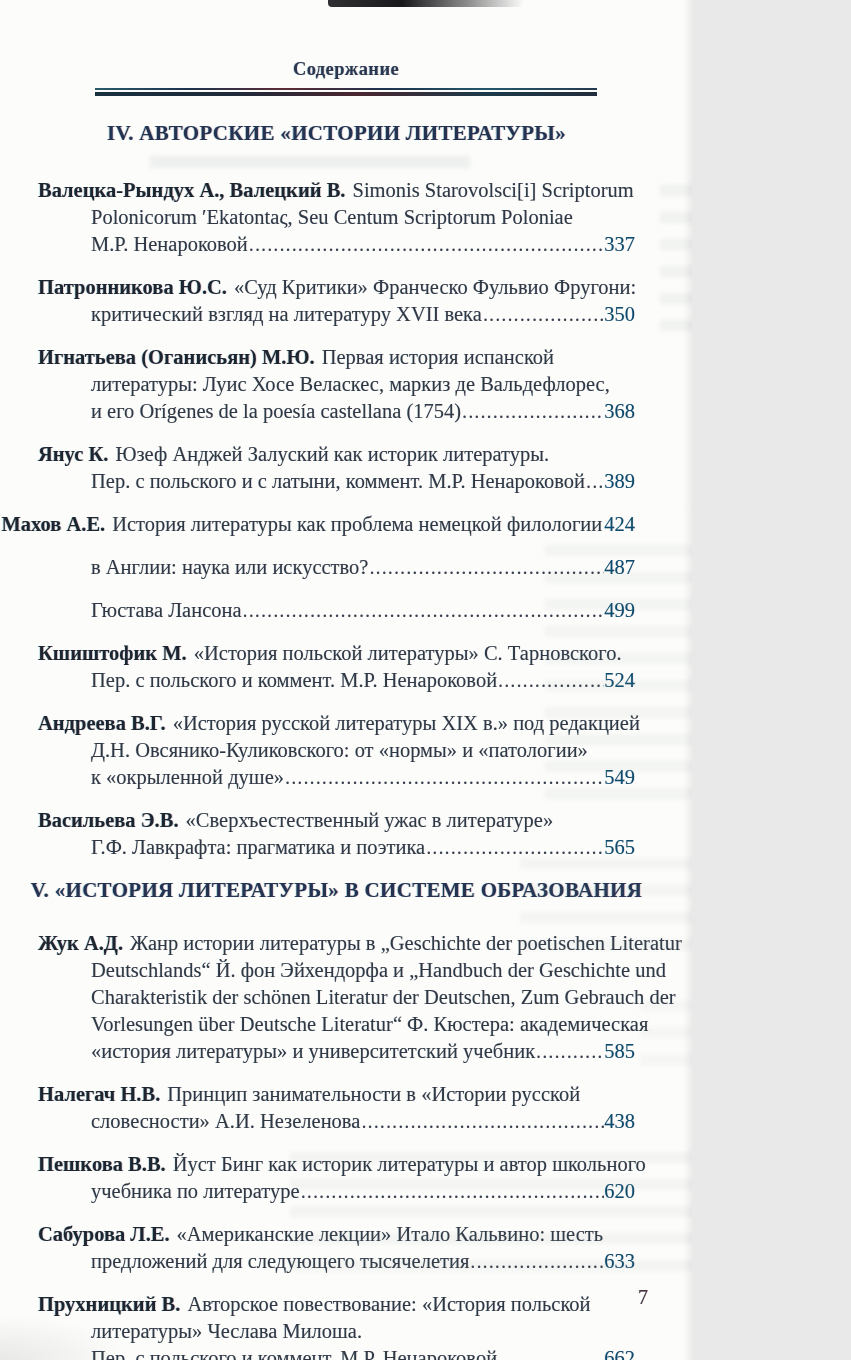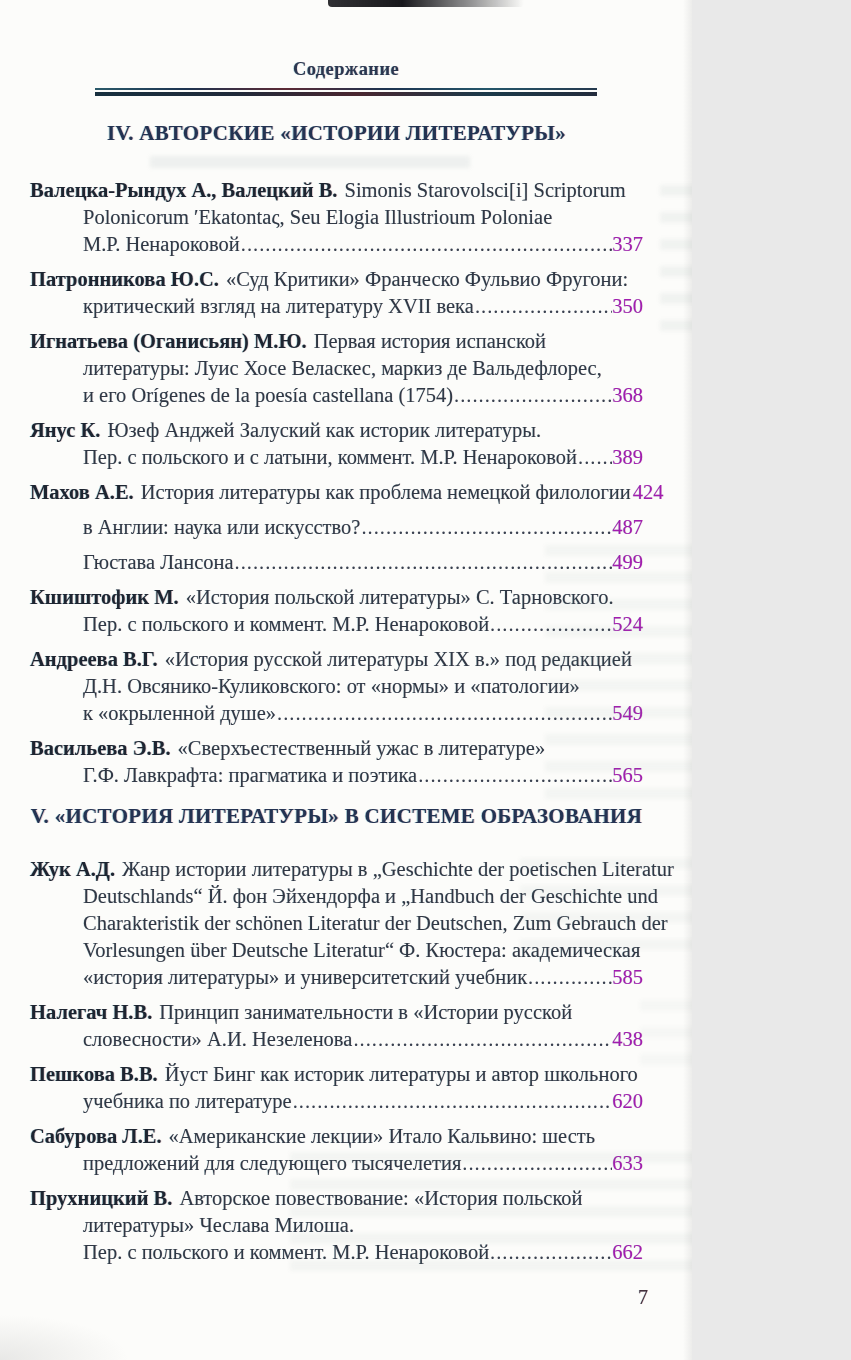--- a/index.html
+++ b/index.html
@@ -27,31 +27,31 @@
   .rule-top{height:2px;background:linear-gradient(90deg,#2a5a6a,#1d3350 18%,#5c2a35 38%,#1d3350 58%,#24566a 78%,#25394e);}
   .rule-bot{height:4px;margin-top:2px;background:linear-gradient(90deg,#17303f,#202a3a 28%,#4a2630 52%,#1b3a4a 78%,#232c3c);}
   
   #toc{margin-top:24px;padding:0 41px 0 22px;}
   .sec-head{
     text-align:center;font-weight:bold;font-size:21px;line-height:27px;
     color:#243352;margin:14px 0 26px;letter-spacing:.3px;
     text-shadow:.8px 0 rgba(150,40,60,.25),-.8px 0 rgba(0,130,150,.3);
   }
   .sec-head:first-child{margin-top:0;margin-bottom:30px;}
-  .entry{margin:8px;}
+  .entry{margin:16px;}
   .line{font-size:20.5px;line-height:27px;white-space:nowrap;}
   .cont{margin-left:53px;}
-  .flexline{display:flex;align-items:baseline;}
+  .flexline{display:flex;align-items:baseline;justify-content:flex-end;}
   .author{
     font-weight:bold;color:#1d2531;margin-right:7px;
     text-shadow:.7px 0 rgba(150,40,60,.22),-.7px 0 rgba(0,130,150,.28);
   }
   .t{color:#303845;text-shadow:.5px 0 rgba(150,60,80,.16),-.5px 0 rgba(0,120,140,.2);}
   .dots{flex:1 1 auto;min-width:0;overflow:hidden;white-space:nowrap;letter-spacing:1px;color:#3a4150;padding:0 1px;}
-  .pg{flex:0 0 auto;color:#a21caf;text-shadow:.5px 0 rgba(150,60,80,.18),-.5px 0 rgba(0,120,140,.2);}
+  .pg{flex:0 0 auto;color:#0c4a6e;text-shadow:.5px 0 rgba(150,60,80,.18),-.5px 0 rgba(0,120,140,.2);}
   
   .folio{
     position:absolute;right:44px;top:1286px;
     font-size:20px;color:#43313d;
     text-shadow:.6px 0 rgba(150,40,60,.3),-.6px 0 rgba(0,110,140,.25);
   }
   
   .artifact{position:absolute;pointer-events:none;}
   .smudge-top{
     left:328px;top:0;width:196px;height:7px;
@@ -92,21 +92,21 @@
   <div class="running-head">Содержание</div>
   <div class="rules">
     <div class="rule-top"></div>
     <div class="rule-bot"></div>
   </div>
 
   <div id="toc">
       <div class="sec-head">IV. АВТОРСКИЕ «ИСТОРИИ ЛИТЕРАТУРЫ»</div>
       <div class="entry">
         <div class="line"><span class="author">Валецка-Рындух А., Валецкий В.</span><span class="t">Simonis Starovolsci[i] Scriptorum</span></div>
-        <div class="line cont"><span class="t">Polonicorum ʹEkatontaς, Seu Elogia Illustrioum Poloniae</span></div>
+        <div class="line cont"><span class="t">Polonicorum ʹEkatontaς, Seu Centum Scriptorum Poloniae</span></div>
         <div class="line cont flexline">
           <span class="t">М.Р. Ненароковой</span>
           <span class="dots" aria-hidden="true">....................................................................................................................................................................................</span>
           <span class="pg">337</span>
         </div>
       </div>
       <div class="entry">
         <div class="line"><span class="author">Патронникова Ю.С.</span><span class="t">«Суд Критики» Франческо Фульвио Фругони:</span></div>
         <div class="line cont flexline">
           <span class="t">критический взгляд на литературу XVII века</span>

